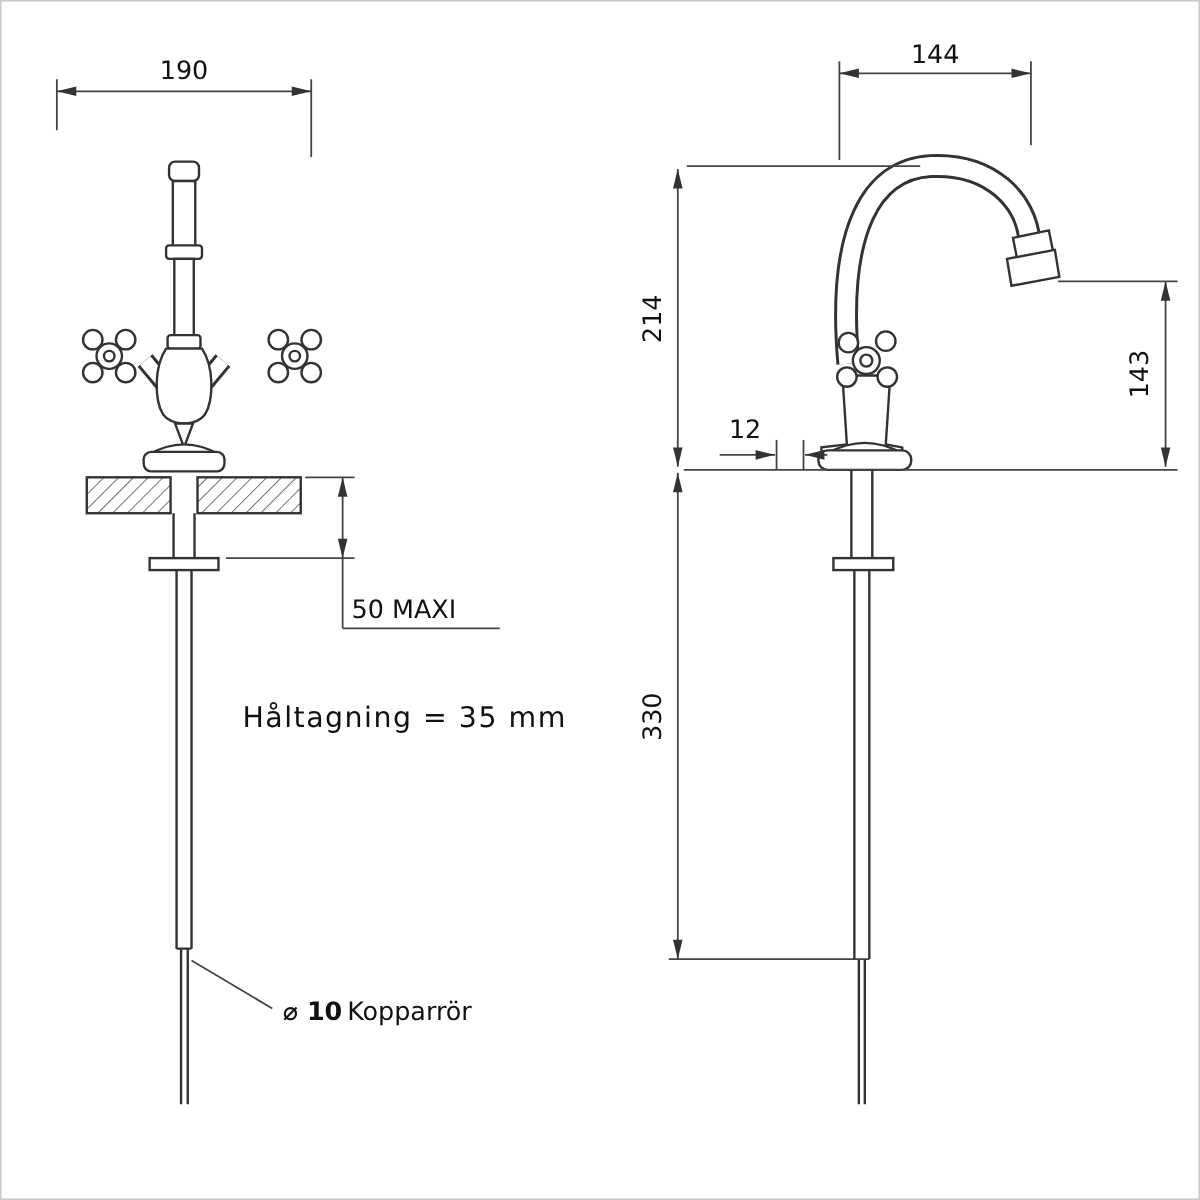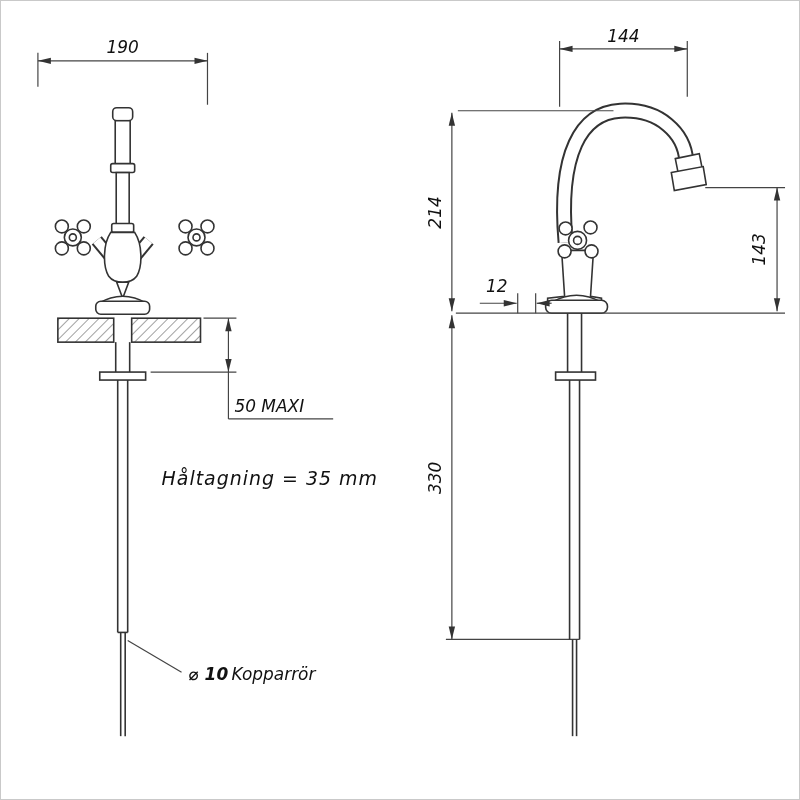--- a/index.html
+++ b/index.html
@@ -1,16 +1,16 @@
 <!DOCTYPE html>
 <html><head>
 <meta charset="utf-8">
 <style>
   html,body{margin:0;padding:0;background:#fff;}
-  .canvas{width:800px;height:800px;position:relative;background:#6d28d9;font-style:italic;}
+  .canvas{width:800px;height:800px;position:relative;background:#6d28d9;}
   svg{display:block;border:1px solid #c9c9c9;box-sizing:border-box;background:#fff;}
   .obj{stroke:#333;stroke-width:1.6;fill:#fff;}
   .objline{stroke:#333;stroke-width:1.6;fill:none;}
   .thick{stroke:#333;stroke-width:13;fill:none;}
   .thickw{stroke:#fff;stroke-width:9;fill:none;}
   .tube{stroke:#333;stroke-width:16;fill:none;}
   .tubew{stroke:#fff;stroke-width:12;fill:none;}
   .dimline{stroke:#444;stroke-width:1.2;fill:none;}
   .dim{font-family:"DejaVu Sans",sans-serif;font-size:17px;fill:#111;}
   .dimb{font-family:"DejaVu Sans",sans-serif;font-size:17px;font-weight:bold;fill:#111;}

